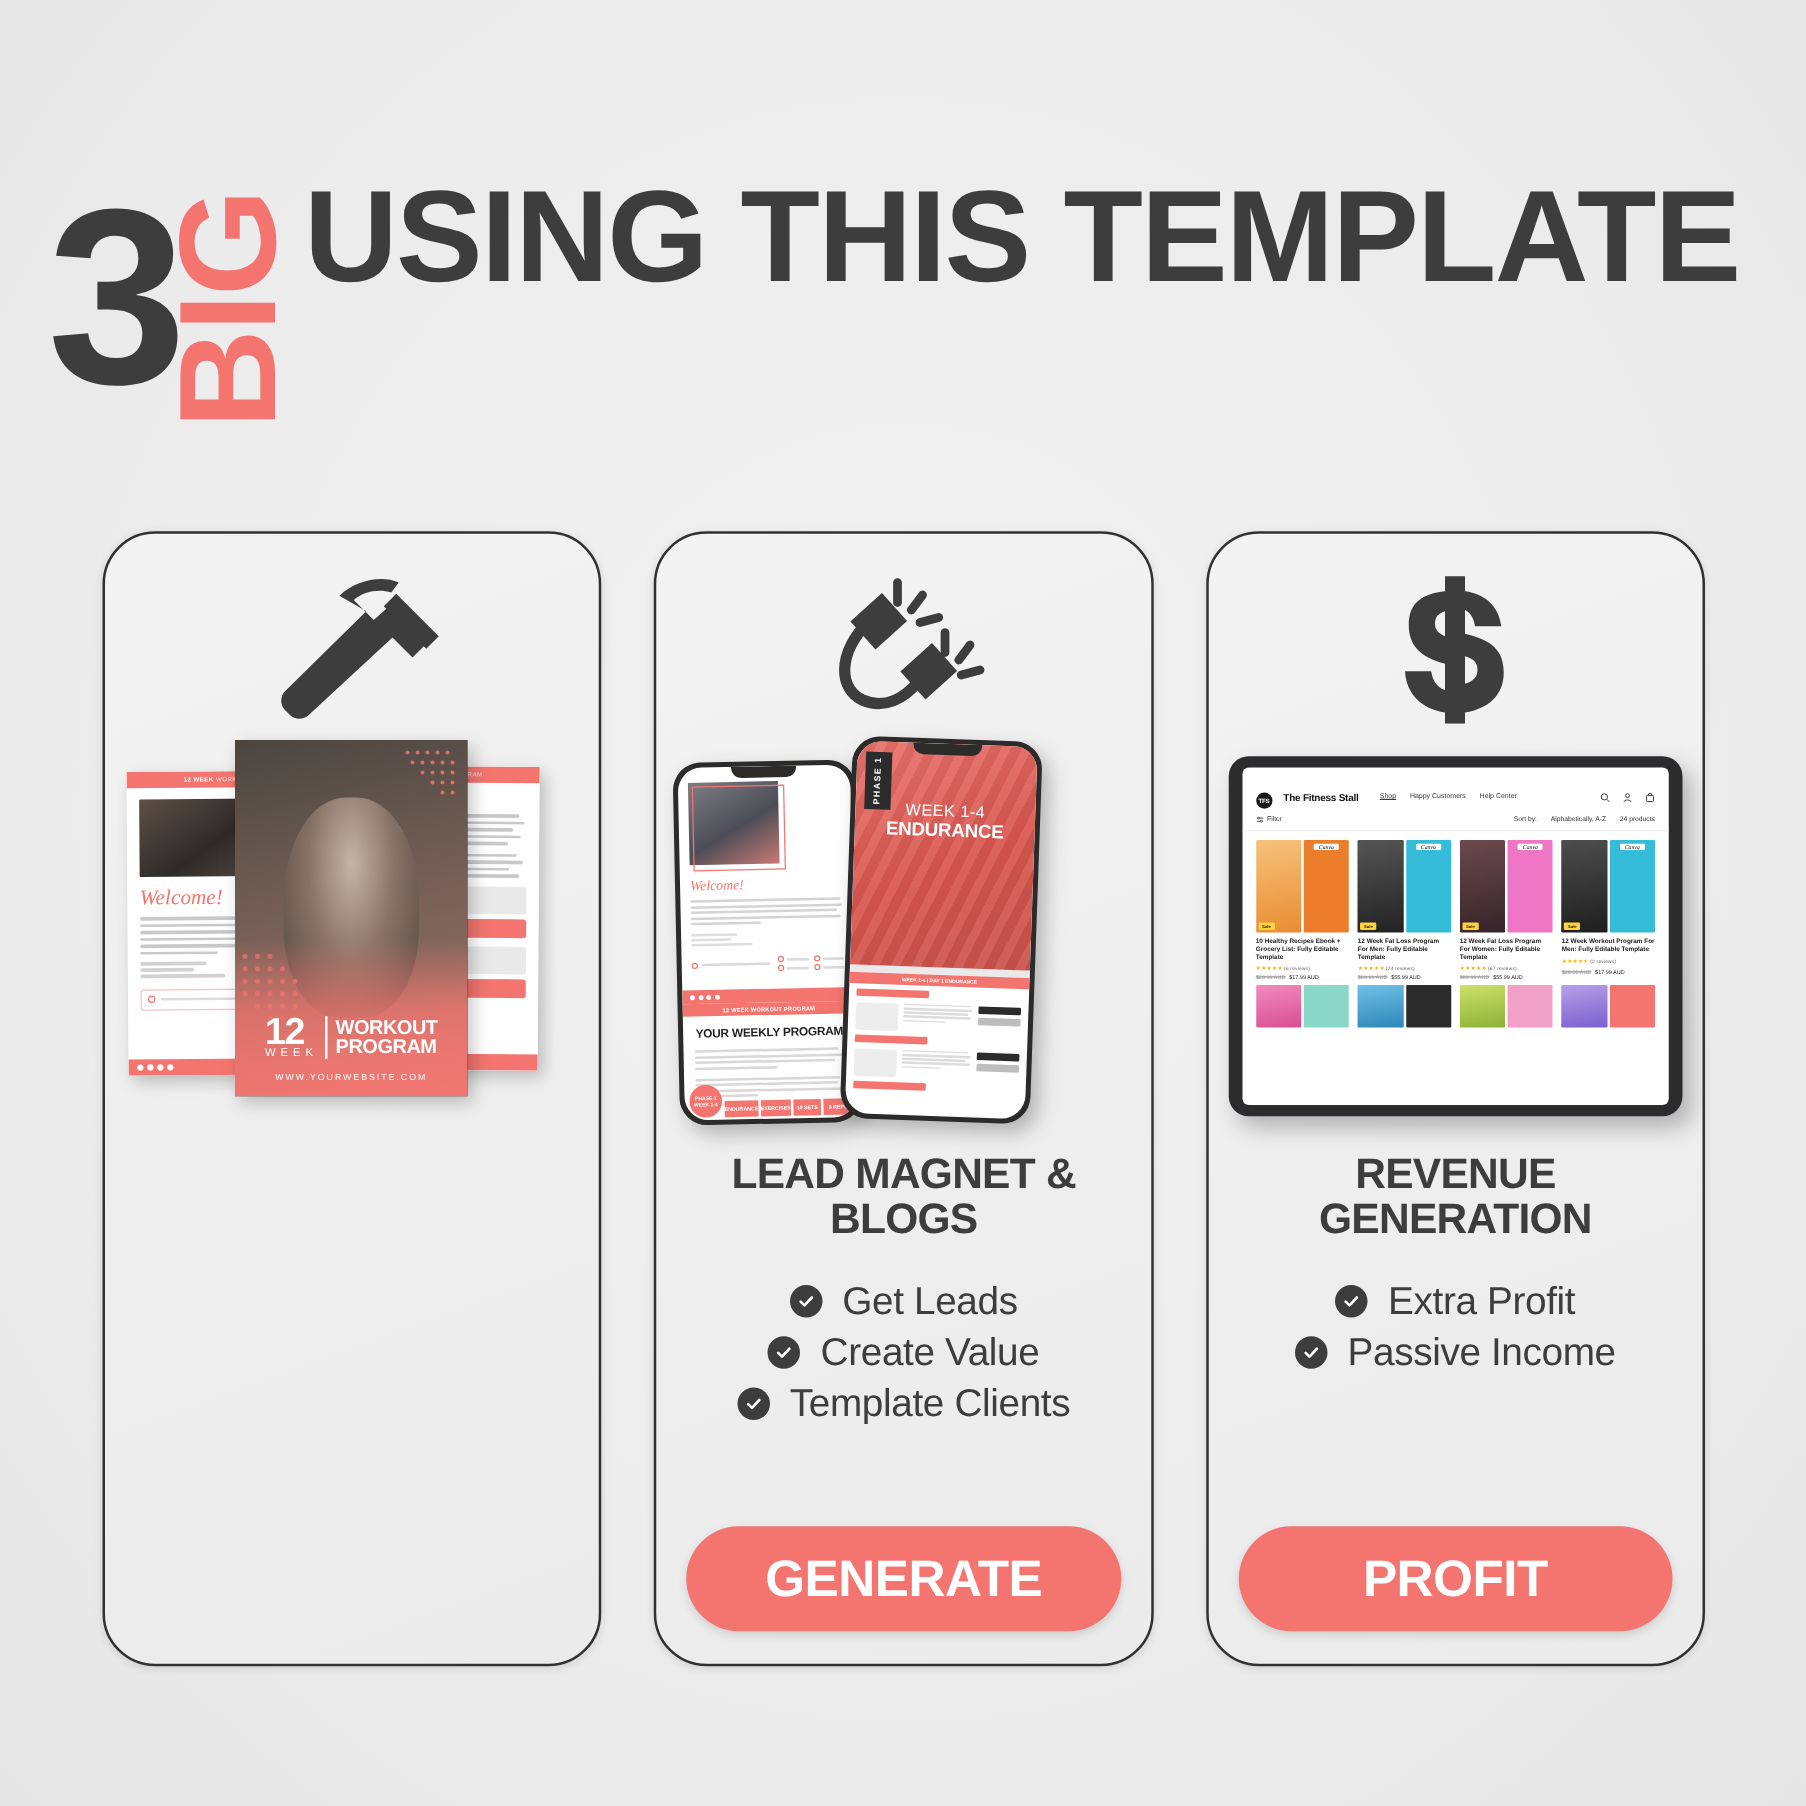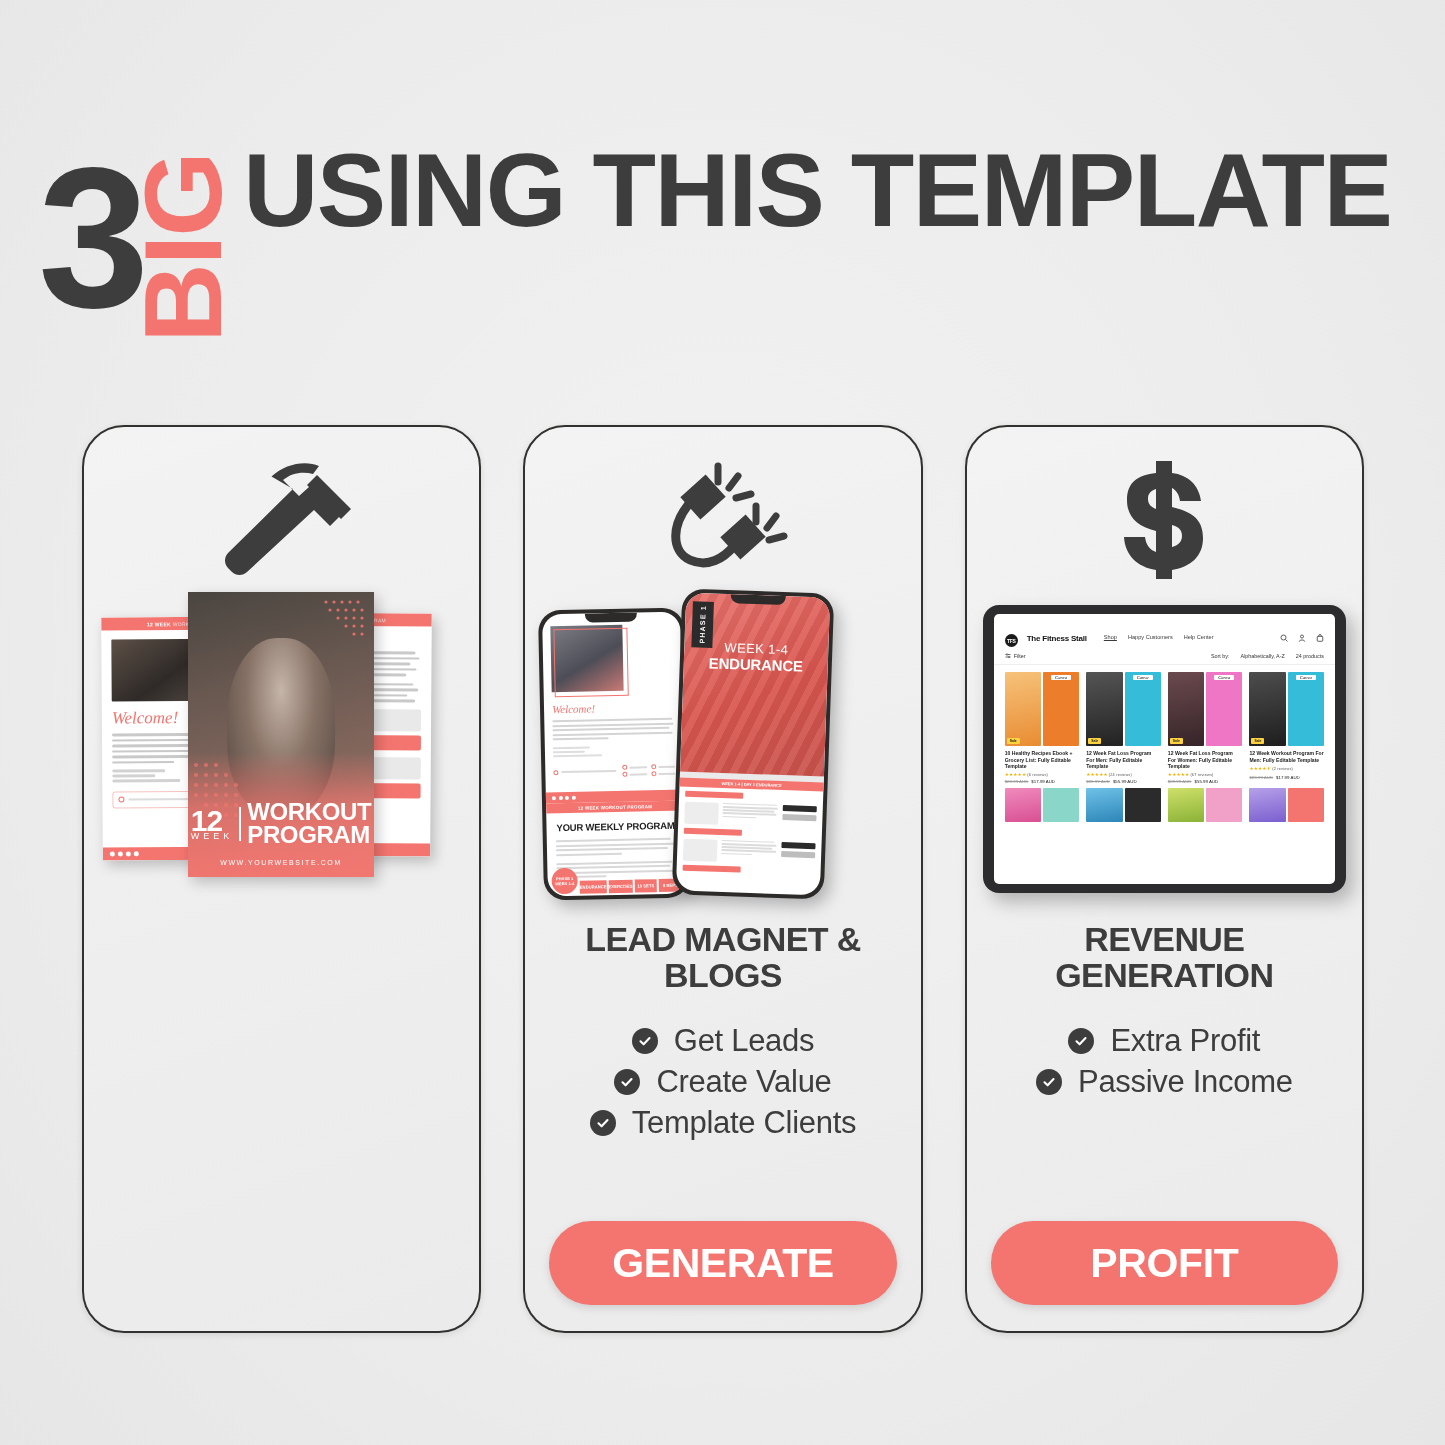--- a/index.html
+++ b/index.html
@@ -145,21 +145,21 @@
   .cover-dots-tr{ position:absolute; right:6px; top:6px; width:46px; height:40px; opacity:.85;}
   .cover-dots-bl{ position:absolute; left:2px; bottom:56px; width:58px; height:62px; opacity:.7;}
   .cover-title{
     position:absolute; left:0; right:0; bottom:30px; z-index:3;
     display:flex; align-items:center; justify-content:center; gap:6px;
     color:#fff;
   }
   .cover-12 { font-size:30px; font-weight:bold; line-height:.85; letter-spacing:-1px;}
   .cover-12 small { display:block; font-size:9px; letter-spacing:4px; font-weight:normal;}
   .cover-rule{ width:2px; height:34px; background:#fff; }
-  .cover-wp{ font-size:24px; font-weight:bold; line-height:.95; letter-spacing:-.4px;}
+  .cover-wp{ font-size:16px; font-weight:bold; line-height:.95; letter-spacing:-.4px;}
   .cover-url{
     position:absolute; left:0; right:0; bottom:11px; z-index:3;
     text-align:center; color:#fff; font-size:7px; letter-spacing:1.6px;
   }
 
   
   .phone {
     position: absolute;
     border-radius: 22px;
     background: #2d2b29;

